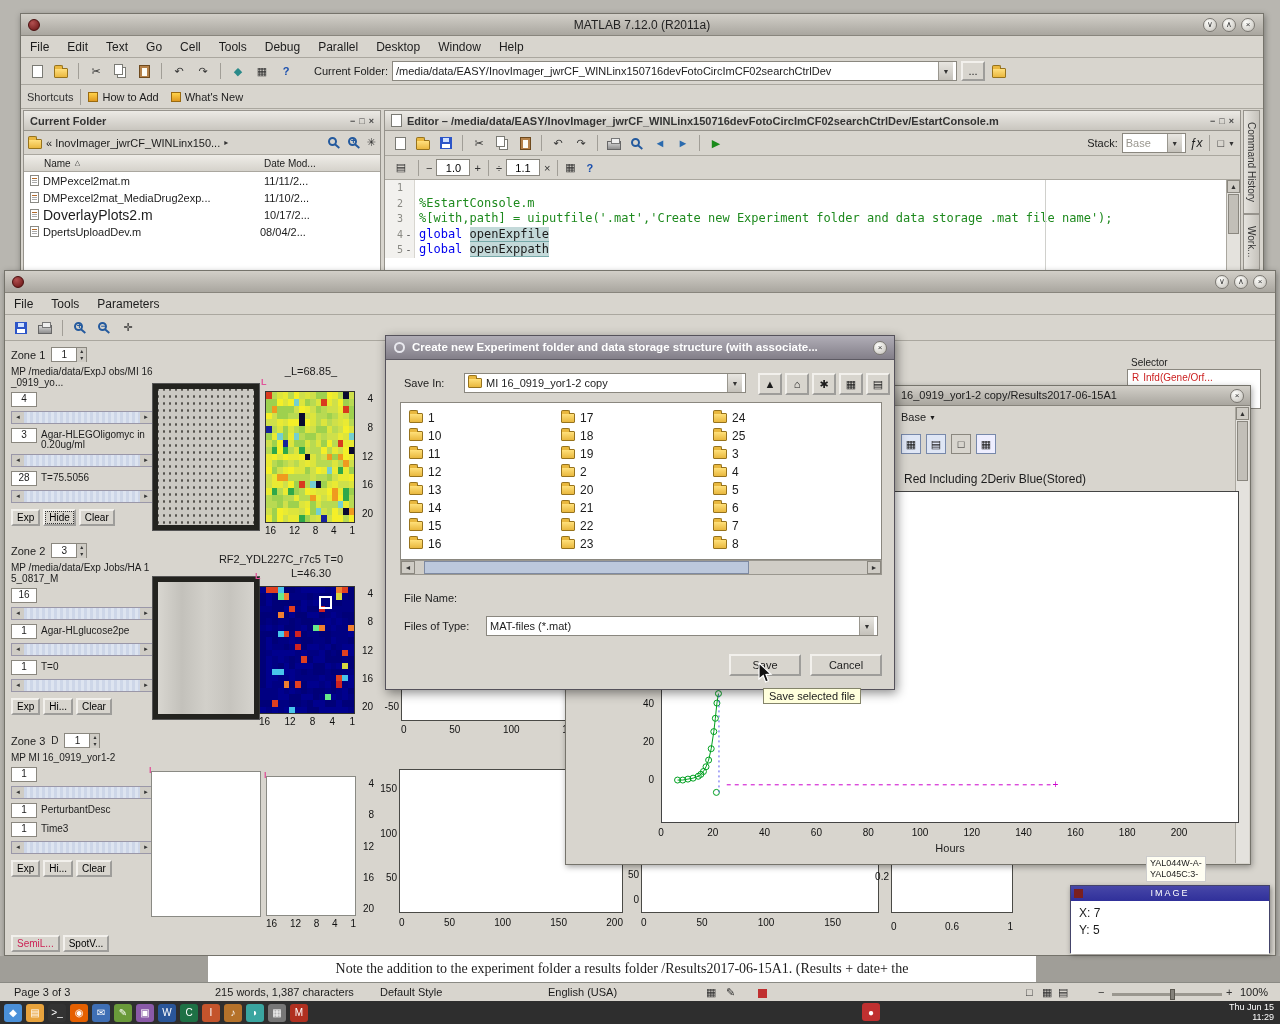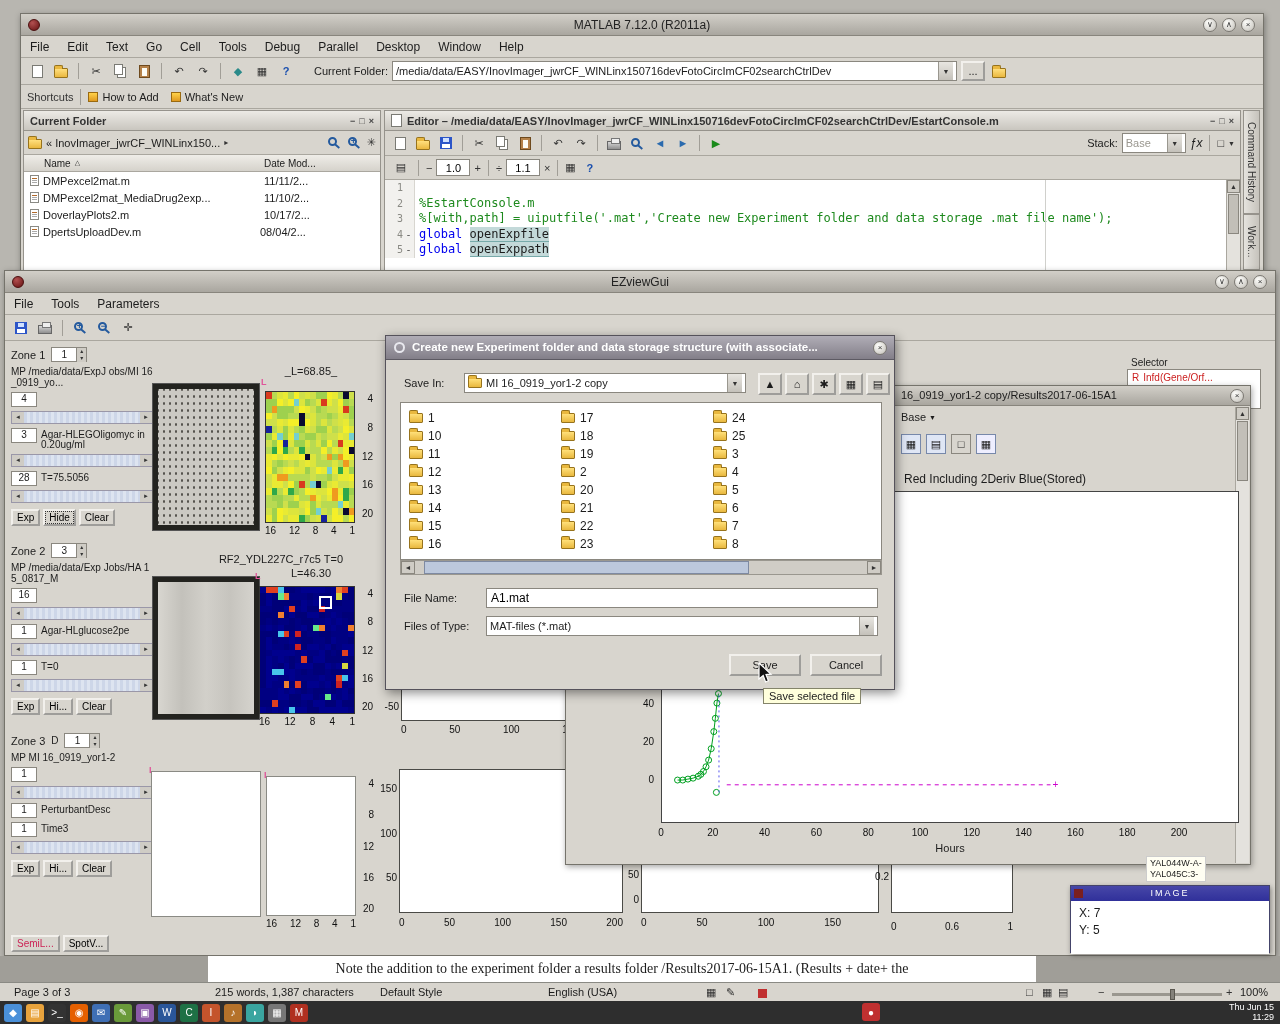--- a/index.html
+++ b/index.html
@@ -196,21 +196,21 @@
 
 
           <div style="display:flex;align-items:center;height:17px;padding:0 6px;position:relative">
             <i class="ic ic-mfile"></i>
             <span style="font-size:11px;white-space:nowrap">DMPexcel2mat_MediaDrug2exp...</span>
             <span style="font-size:11px;position:absolute;left:240px">11/10/2...</span>
           </div>
 
           <div style="display:flex;align-items:center;height:17px;padding:0 6px;position:relative">
             <i class="ic ic-mfile"></i>
-            <span style="font-size:11px;white-space:nowrap">DoverlayPlots2.m</span>
+            <span style="font-size:14px;white-space:nowrap">DoverlayPlots2.m</span>
             <span style="font-size:11px;position:absolute;left:240px">10/17/2...</span>
           </div>
 
           <div style="display:flex;align-items:center;height:17px;padding:0 6px;position:relative">
             <i class="ic ic-mfile"></i>
             <span style="font-size:11px;white-space:nowrap">DpertsUploadDev.m</span>
             <span style="font-size:11px;position:absolute;left:236px">08/04/2...</span>
           </div>
         </div>
     </div>
@@ -299,21 +299,20 @@
 
     <div class="abs" style="left:1222px;top:96px;width:20px;height:162px">
       <div class="vtab" style="height:104px">Command History</div>
       <div class="vtab" style="height:56px">Work...</div>
     </div>
   </div>
 
   <div class="win" style="left:4px;top:270px;width:1272px;height:686px">
     <div class="titlebar">
       <span class="tb-dot"></span>
-      <span class="tb-title">EZviewGui</span>
       <span class="circ" style="right:46px">∨</span>
       <span class="circ" style="right:27px">∧</span>
       <span class="circ" style="right:8px">×</span>
     </div>
     <div class="menubar" style="left:0;top:22px;right:0;height:22px">
 
     <span class="menu-item">File</span>
         <span class="menu-item">Tools</span>
         <span class="menu-item">Parameters</span>
       </div>
@@ -1490,21 +1489,20 @@
     </div>
     <div class="abs" style="left:14px;top:224px;width:482px;height:15px;background:#d0cdc6;border:1px solid #9a978f;display:flex">
       <span class="sb-ar" style="width:14px">◄</span>
       <span style="flex:1;position:relative">
           <span style="position:absolute;left:2%;top:0;height:100%;width:72%;background:#bcc8dc;border:1px solid #7e8aa2"></span>
         </span>
       <span class="sb-ar" style="width:14px">►</span>
     </div>
 
     <span class="abs" style="left:18px;top:256px;font-size:11px">File Name:</span>
-    <input class="abs" style="left: 100px; top: 252px; width: 392px; height: 20px; border: 1px solid rgb(138, 135, 127); font-size: 12px; padding: 0px 4px;" value="A1.mat">
 
     <span class="abs" style="left:18px;top:284px;font-size:11px">Files of Type:</span>
     <span class="combo abs" style="left:100px;top:280px;width:392px">
       <span>MAT-files (*.mat)</span>
       <span class="dd">▼</span>
     </span>
 
     <button class="btn abs" style="left:343px;top:318px;width:72px;height:22px">Save</button>
     <button class="btn abs" style="left:424px;top:318px;width:72px;height:22px">Cancel</button>
   </div>

